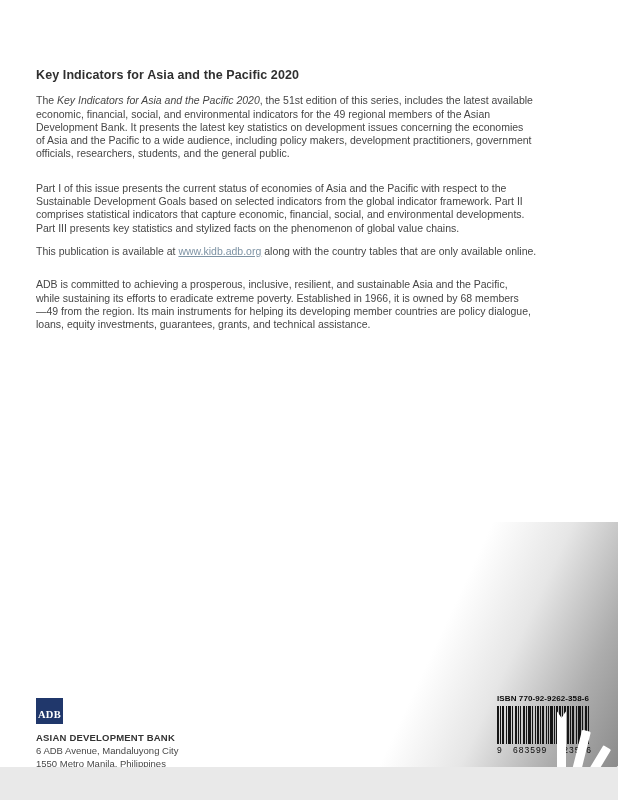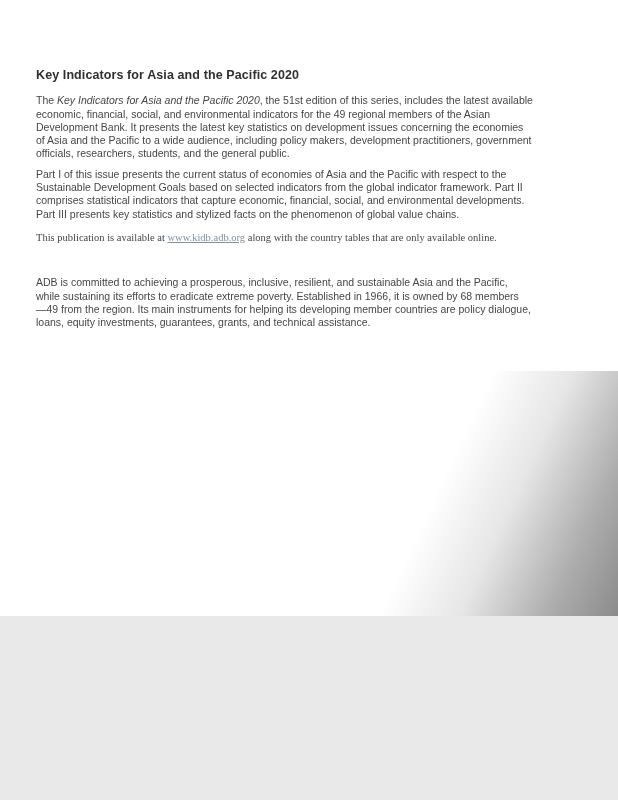--- a/index.html
+++ b/index.html
@@ -2,21 +2,21 @@
 <html><head>
 <meta charset="utf-8">
 <style>
   * { margin: 0; padding: 0; box-sizing: border-box; }
   html, body { background: #e9e9e9; }
   body { font-family: "Liberation Sans", sans-serif; }
 
   .page {
     position: relative;
     width: 618px;
-    height: 616px;
+    height: 767px;
     background: #ffffff;
     overflow: hidden;
   }
 
   
   .corner-gradient {
     position: absolute;
     right: 0; bottom: 0;
     width: 238px; height: 245px;
     background: linear-gradient(115deg,
@@ -34,23 +34,23 @@
     line-height: 13.3px;
   }
   .cover-title {
     font-size: 12.5px;
     font-weight: bold;
     color: #303030;
     letter-spacing: 0.1px;
     margin-bottom: 12px;
   }
   .para { white-space: pre-line; }
-  .para.p1 { margin-bottom: 7px; }
+  .para.p1 { margin-bottom: 21px; }
   .para.p2 { margin-bottom: 10px; }
-  .para.p3 { margin-bottom: 32px; white-space: normal; font-family: Liberation Serif, serif; }
+  .para.p3 { margin-bottom: 20px; white-space: normal; }
   .para em { font-style: italic; }
   .kidb-link {
     color: #7e93a4;
     text-decoration: underline;
     cursor: pointer;
   }
   .about-heading {
     font-size: 11px;
     font-weight: bold;
     color: #303030;
@@ -166,20 +166,29 @@
 
     <p class="para p3"><span>This publication is available at </span><a class="kidb-link">www.kidb.adb.org</a><span> along with the country tables that are only available online.</span></p>
 
 
     <p class="para p4">ADB is committed to achieving a prosperous, inclusive, resilient, and sustainable Asia and the Pacific,
 while sustaining its efforts to eradicate extreme poverty. Established in 1966, it is owned by 68 members
 —49 from the region. Its main instruments for helping its developing member countries are policy dialogue,
 loans, equity investments, guarantees, grants, and technical assistance.</p>
   </div>
 
+  <div class="publisher">
+    <div class="adb-logo">
+      <span>ADB</span>
+    </div>
+    <div class="org-name">ASIAN DEVELOPMENT BANK</div>
+    <div>6 ADB Avenue, Mandaluyong City</div>
+    <div>1550 Metro Manila, Philippines</div>
+    <div>www.adb.org</div>
+  </div>
 
   <div class="isbn-block">
     <div class="isbn-label">ISBN 770-92-9262-358-6</div>
     <div class="barcode-bars">
         <div class="bc-bar" style="flex: 0 0 2px;"></div>
         <div class="bc-gap" style="flex: 0 0 1px;"></div>
         <div class="bc-bar" style="flex: 0 0 1px;"></div>
         <div class="bc-gap" style="flex: 0 0 1px;"></div>
         <div class="bc-bar" style="flex: 0 0 2px;"></div>
         <div class="bc-gap" style="flex: 0 0 2px;"></div>

